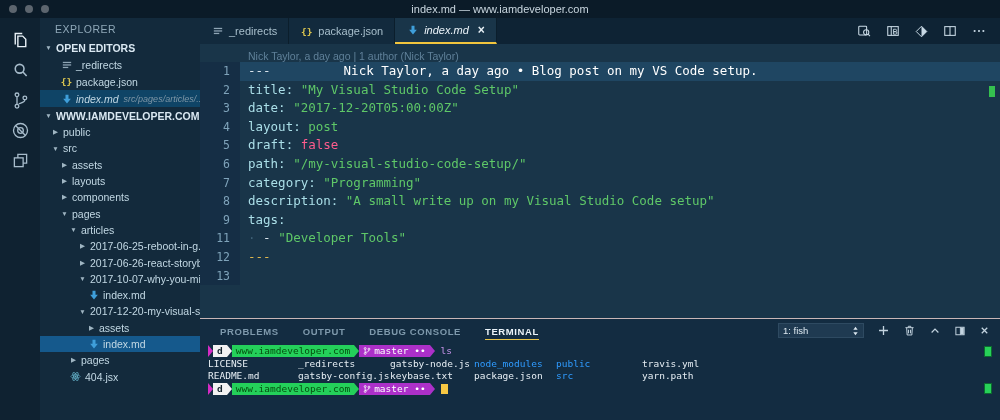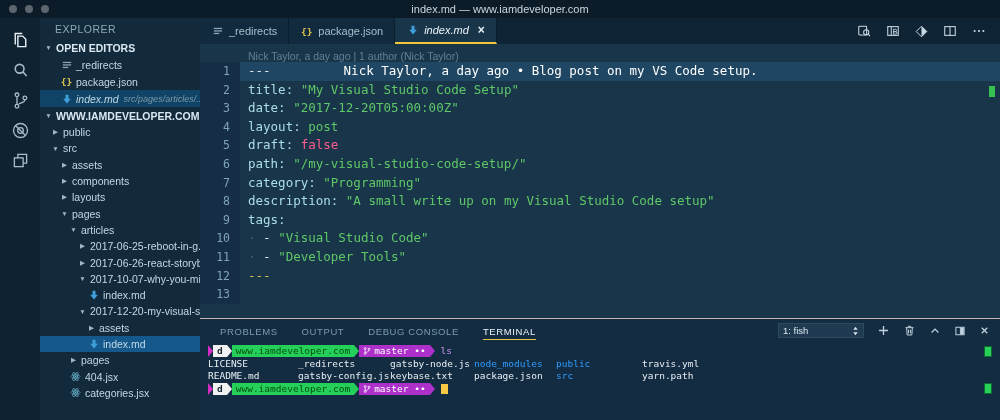--- a/index.html
+++ b/index.html
@@ -180,25 +180,25 @@
           <div class="tree-row" style="padding-left: 11px;">
             <span class="tw">▼</span>
             <span class="lbl">src</span>
           </div>
           <div class="tree-row" style="padding-left: 20px;">
             <span class="tw">▶</span>
             <span class="lbl">assets</span>
           </div>
           <div class="tree-row" style="padding-left: 20px;">
             <span class="tw">▶</span>
+            <span class="lbl">layouts</span>
+          </div>
+          <div class="tree-row" style="padding-left: 20px;">
+            <span class="tw">▶</span>
             <span class="lbl">components</span>
-          </div>
-          <div class="tree-row" style="padding-left: 20px;">
-            <span class="tw">▶</span>
-            <span class="lbl">layouts</span>
           </div>
           <div class="tree-row" style="padding-left: 20px;">
             <span class="tw">▼</span>
             <span class="lbl">pages</span>
           </div>
           <div class="tree-row" style="padding-left: 29px;">
             <span class="tw">▼</span>
             <span class="lbl">articles</span>
           </div>
           <div class="tree-row" style="padding-left: 38px;">
@@ -246,33 +246,20 @@
               <svg viewBox="0 0 12 12" width="11" height="11">
                 <g stroke="#62AEC5" fill="none" stroke-width="0.8">
                   <ellipse cx="6" cy="6" rx="5" ry="1.9"></ellipse>
                   <ellipse cx="6" cy="6" rx="5" ry="1.9" transform="rotate(60 6 6)"></ellipse>
                   <ellipse cx="6" cy="6" rx="5" ry="1.9" transform="rotate(120 6 6)"></ellipse>
                 </g>
                 <circle cx="6" cy="6" r="1" fill="#62AEC5"></circle>
               </svg>
             </span>
             <span class="lbl">404.jsx</span>
-          </div>
-          <div class="tree-row" style="padding-left: 29px;">
-            <span class="fico">
-              <svg viewBox="0 0 12 12" width="11" height="11">
-                <g stroke="#62AEC5" fill="none" stroke-width="0.8">
-                  <ellipse cx="6" cy="6" rx="5" ry="1.9"></ellipse>
-                  <ellipse cx="6" cy="6" rx="5" ry="1.9" transform="rotate(60 6 6)"></ellipse>
-                  <ellipse cx="6" cy="6" rx="5" ry="1.9" transform="rotate(120 6 6)"></ellipse>
-                </g>
-                <circle cx="6" cy="6" r="1" fill="#62AEC5"></circle>
-              </svg>
-            </span>
-            <span class="lbl">categories.jsx</span>
           </div>
         </div>
     </div>
 
     <div class="editorcol">
       <div class="tabbar">
         <div class="tabs" id="tabs">
             <div class="tab">
               <span class="fico">
                 <svg viewBox="0 0 12 12" width="10" height="10">
@@ -370,42 +357,38 @@
             </div>
             <div class="codeline">
               <div class="ln">8</div>
               <div class="lc"><span class="c-key">description: </span><span class="c-str">"A small write up on my Visual Studio Code setup"</span></div>
             </div>
             <div class="codeline">
               <div class="ln">9</div>
               <div class="lc"><span class="c-key">tags:</span></div>
             </div>
             <div class="codeline">
-              <div class="ln">10</div>
-              <div class="lc"><span class="c-ws">· </span><span class="c-plain">- </span><span class="c-str">"Visual Studio Code"</span></div>
-            </div>
-            <div class="codeline">
               <div class="ln">11</div>
               <div class="lc"><span class="c-ws">· </span><span class="c-plain">- </span><span class="c-str">"Developer Tools"</span></div>
             </div>
             <div class="codeline">
               <div class="ln">12</div>
               <div class="lc"><span class="c-yell">---</span></div>
             </div>
             <div class="codeline">
               <div class="ln">13</div>
               <div class="lc"></div>
             </div>
           </div>
         <div class="ruler-mark"></div>
       </div>
 
       <div class="panel">
         <div class="panel-header">
-          <div style="display:flex;" id="panel-tabs">
+          <div style="display:flex;font-weight:bold;" id="panel-tabs">
               <span class="ptab">PROBLEMS</span>
               <span class="ptab">OUTPUT</span>
               <span class="ptab">DEBUG CONSOLE</span>
               <span class="ptab active">TERMINAL</span>
             </div>
           <div class="panel-right">
             <div class="tsel">
               <span>1: fish</span>
               <span>
                   <svg viewBox="0 0 8 12" width="7" height="10" fill="currentColor">

